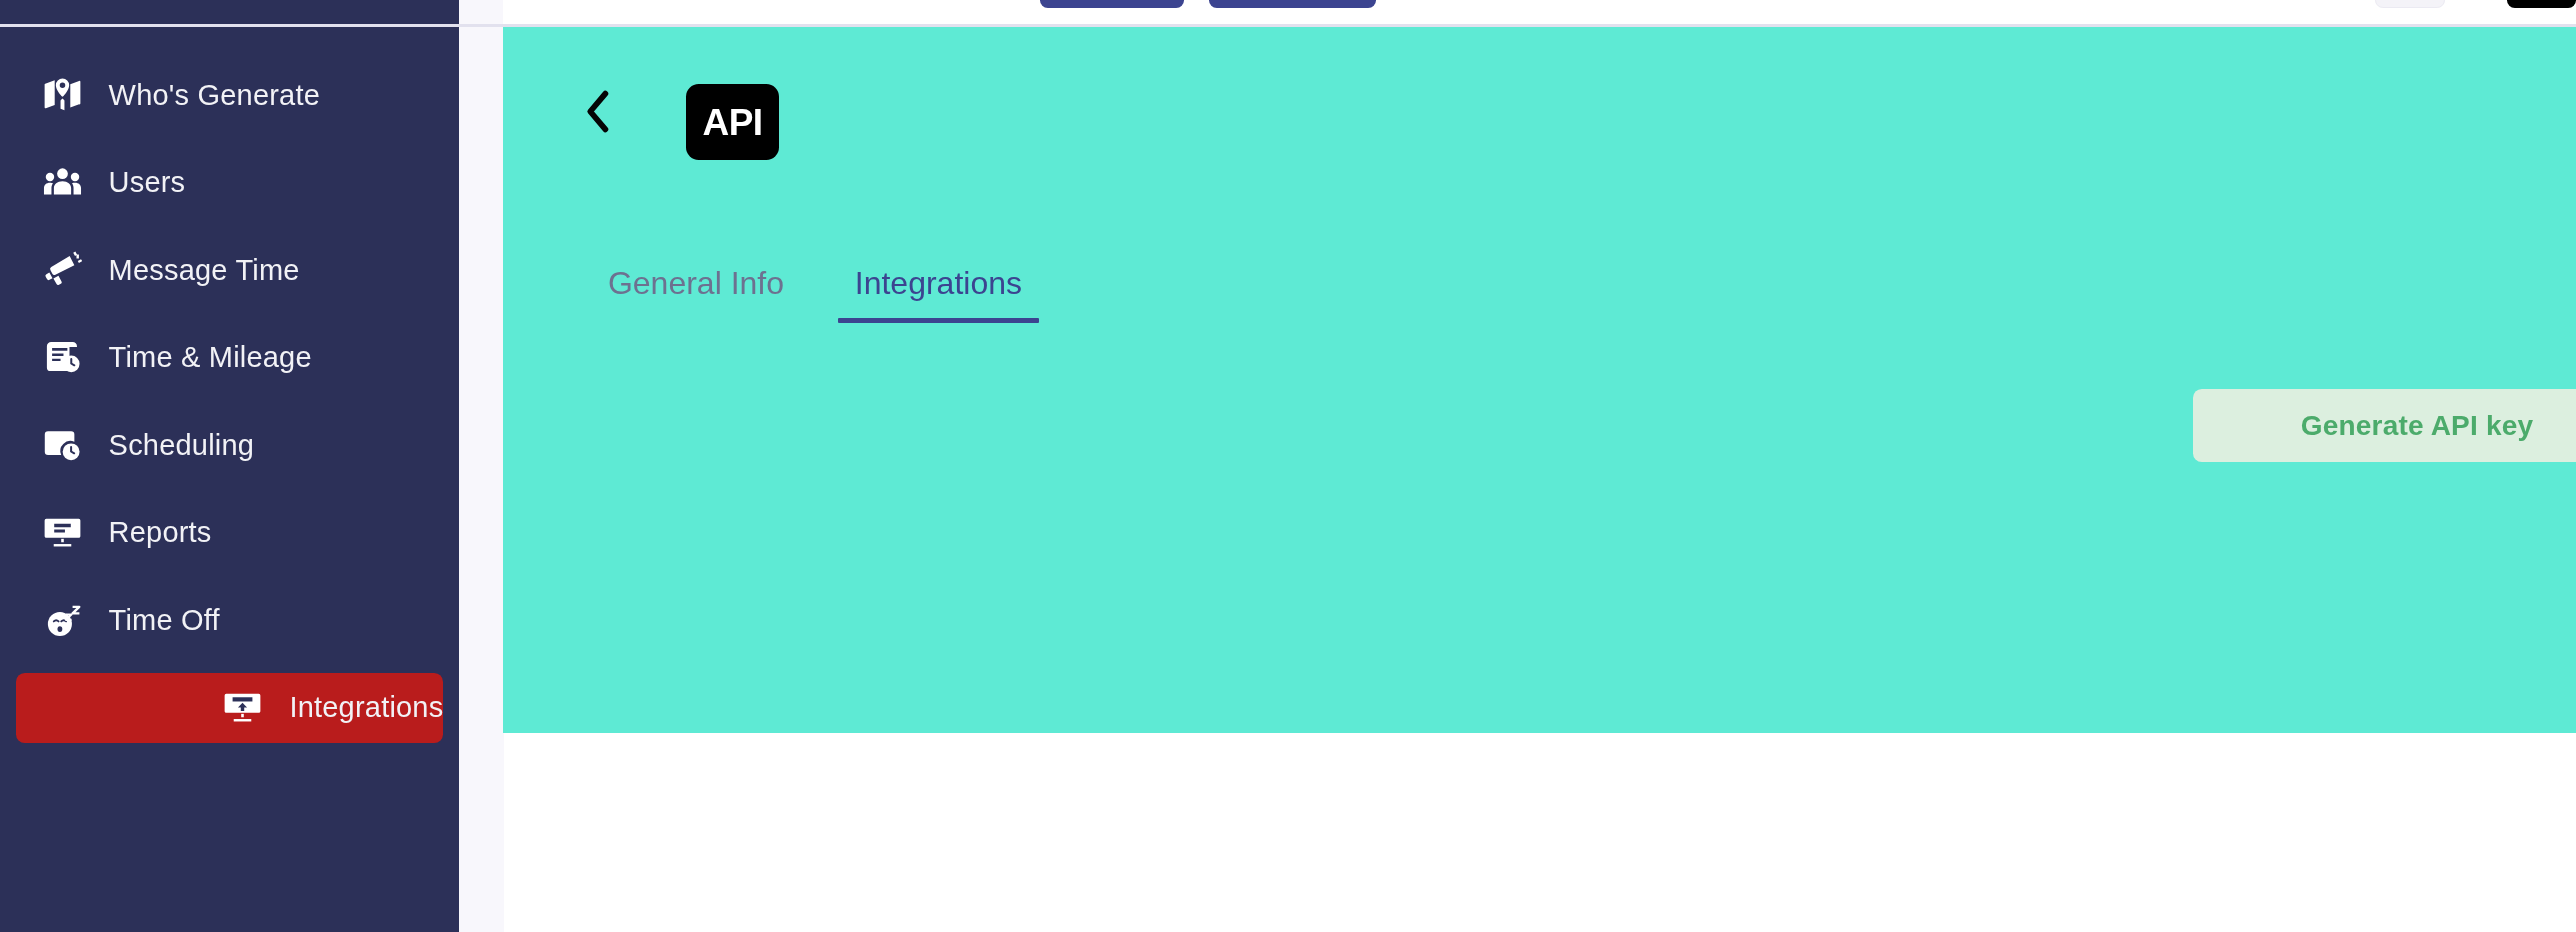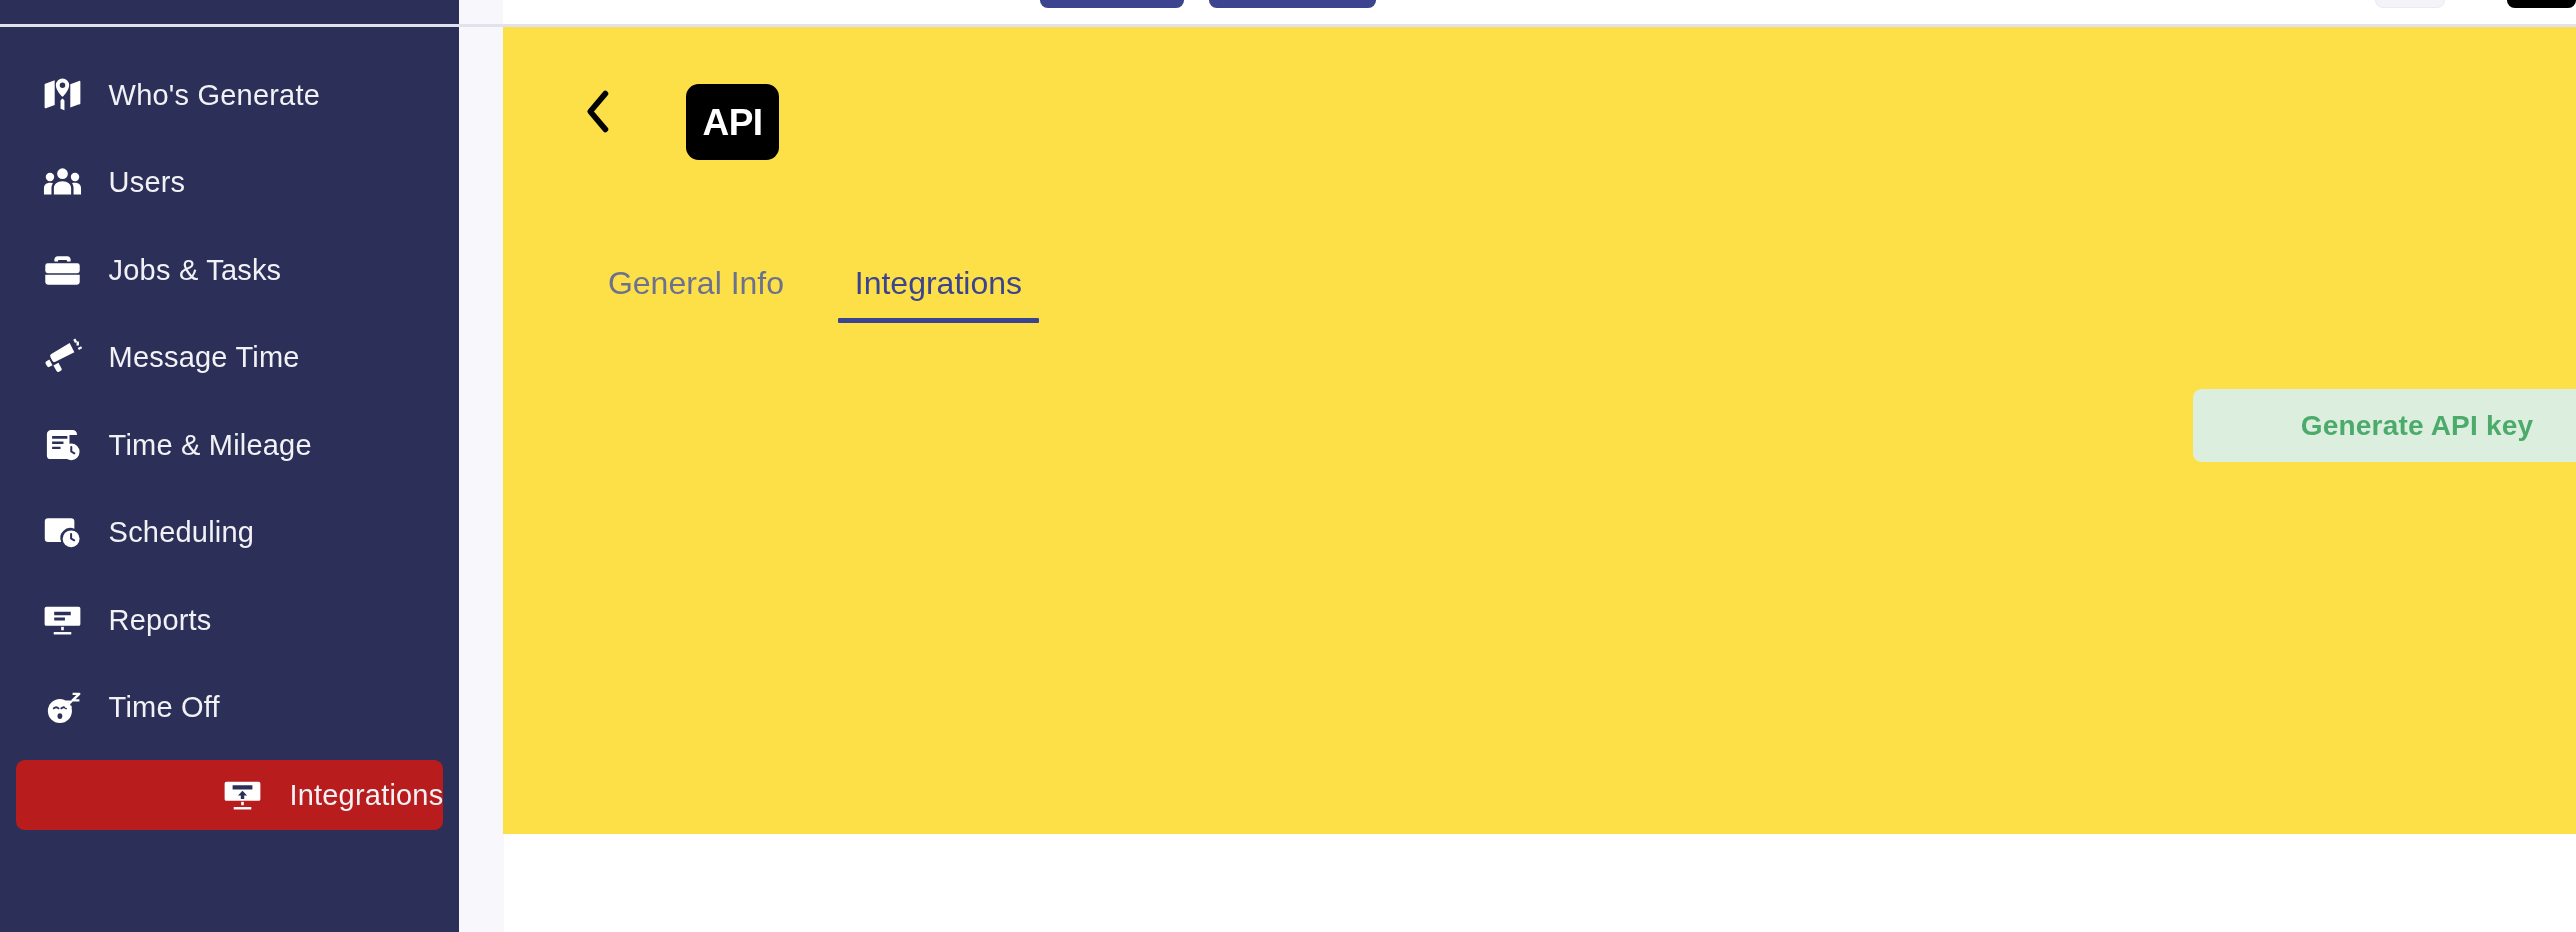--- a/index.html
+++ b/index.html
@@ -76,22 +76,22 @@
     height: 933px;
     background: #f8f7fc;
   }
 
   
   #main {
     position: absolute;
     left: 503px;
     top: 0;
     width: 2073px;
-    height: 834px;
-    background: #fde047;
+    height: 733px;
+    background: #5eead4;
   }
 
   
   #top-strip {
     position: absolute;
     left: 0;
     top: 0;
     width: 2073px;
     height: 25px;
     background: #ffffff;
@@ -241,30 +241,20 @@
           <path d="M12 11.2c-3.2 0-5.3 1.9-5.3 4.3v3.9h10.6v-3.9c0-2.4-2.1-4.3-5.3-4.3z"></path>
           <circle cx="4.3" cy="8.6" r="2.6"></circle>
           <path d="M4.3 12.2C2 12.2.6 13.6.6 15.4v4h4.6v-4.1c0-1.1.35-2.1.95-2.9a6 6 0 0 0-1.85-.2z"></path>
           <circle cx="19.7" cy="8.6" r="2.6"></circle>
           <path d="M19.7 12.2c-.66 0-1.28.07-1.85.2.6.8.95 1.8.95 2.9v4.1h4.6v-4c0-1.8-1.4-3.2-3.7-3.2z"></path>
         </svg>
       </span>
       <span class="nav-label">Users</span>
     </div>
 
-    <div class="nav-item">
-      <span class="nav-icon">
-        <svg width="39" height="39" viewBox="0 0 24 24" fill="#ffffff">
-          <path d="M9 3.2h6c1.1 0 2 .9 2 2v1.2h-2.3V5.5H9.3v.9H7V5.2c0-1.1.9-2 2-2z"></path>
-          <rect x="1.4" y="7.6" width="21.2" height="6.1" rx="1.5"></rect>
-          <path d="M1.4 14.6v4.3c0 1 .8 1.9 1.9 1.9h17.4c1.1 0 1.9-.9 1.9-1.9v-4.3z"></path>
-        </svg>
-      </span>
-      <span class="nav-label">Jobs &amp; Tasks</span>
-    </div>
 
     <div class="nav-item">
       <span class="nav-icon">
         <svg width="39" height="39" viewBox="0 0 24 24" fill="#ffffff">
           <path d="M16.4 3.1 5.1 9.9a1.4 1.4 0 0 0-.55 1.85l1.2 2.2a1.4 1.4 0 0 0 1.85.6L19.3 8.7z"></path>
           <path d="M3.9 13.2 2.1 14.3a1.15 1.15 0 0 0-.45 1.55l.8 1.45a1.15 1.15 0 0 0 1.55.45l1.85-1z"></path>
           <path d="m6.4 16.9 3.1-1.7 1.9 3.5a1.1 1.1 0 0 1-.45 1.5l-1.1.6a1.1 1.1 0 0 1-1.5-.45z"></path>
           <path d="M20.6 2.2h1.5v2.4h-1.5zM21.4 6.1l2-1.1.7 1.25-2 1.1zM18.6 1.1l1.3-.75 1.1 2-1.3.75z"></path>
         </svg>
       </span>

